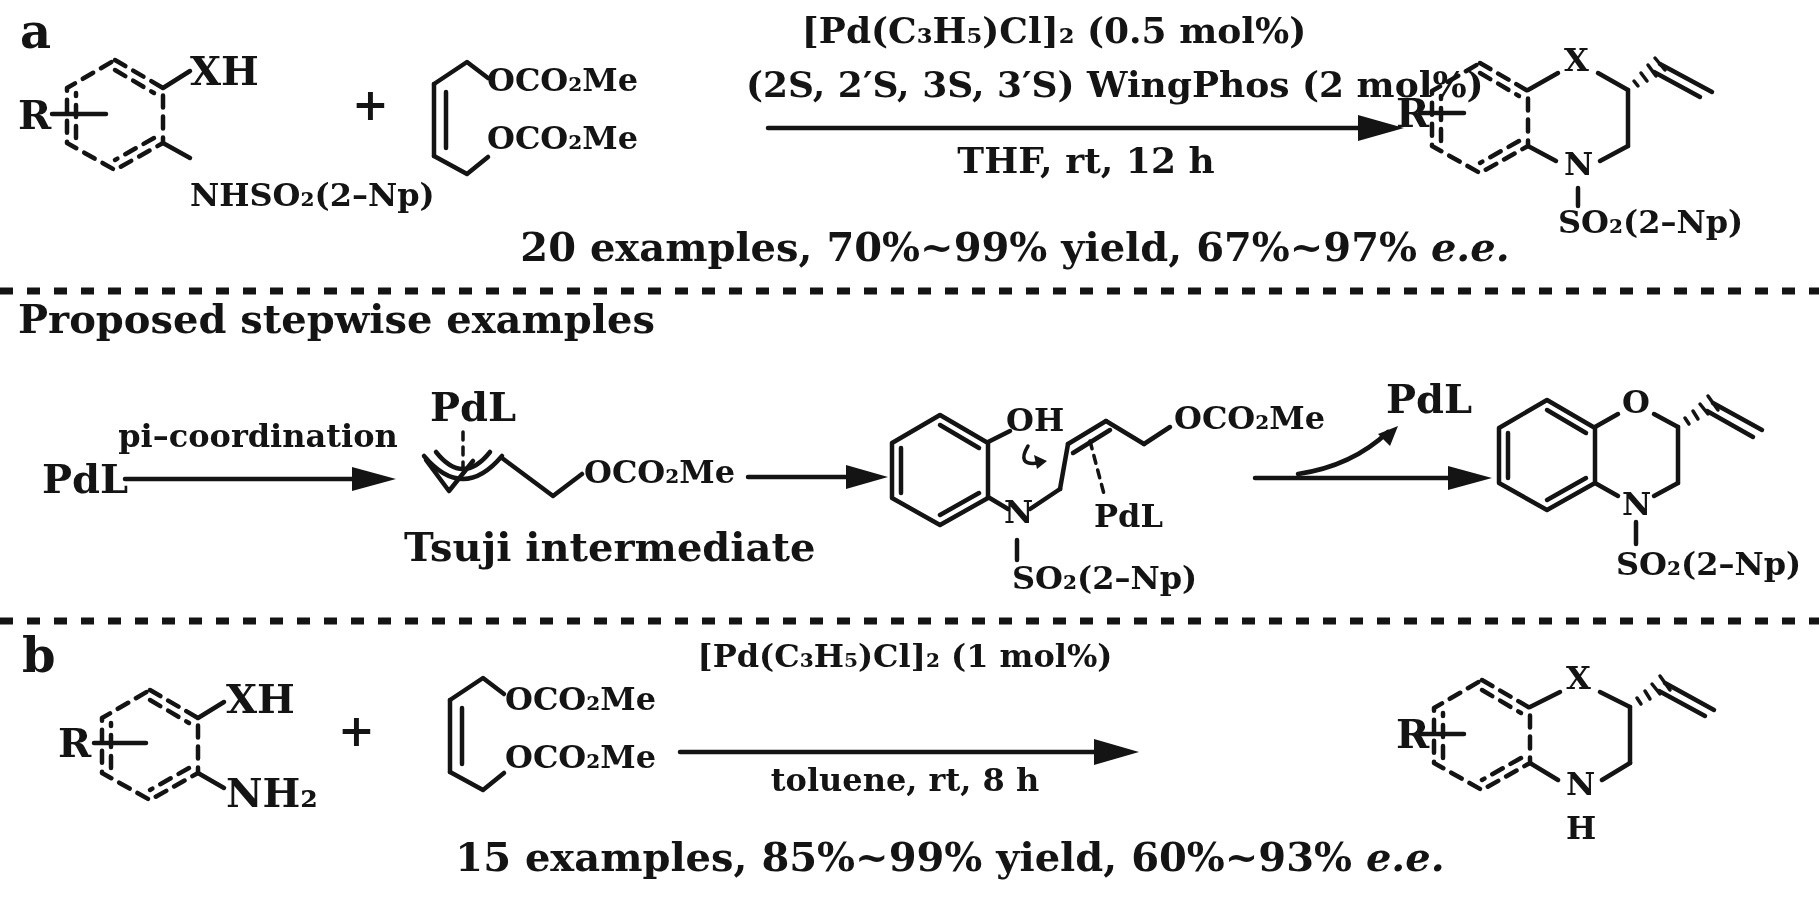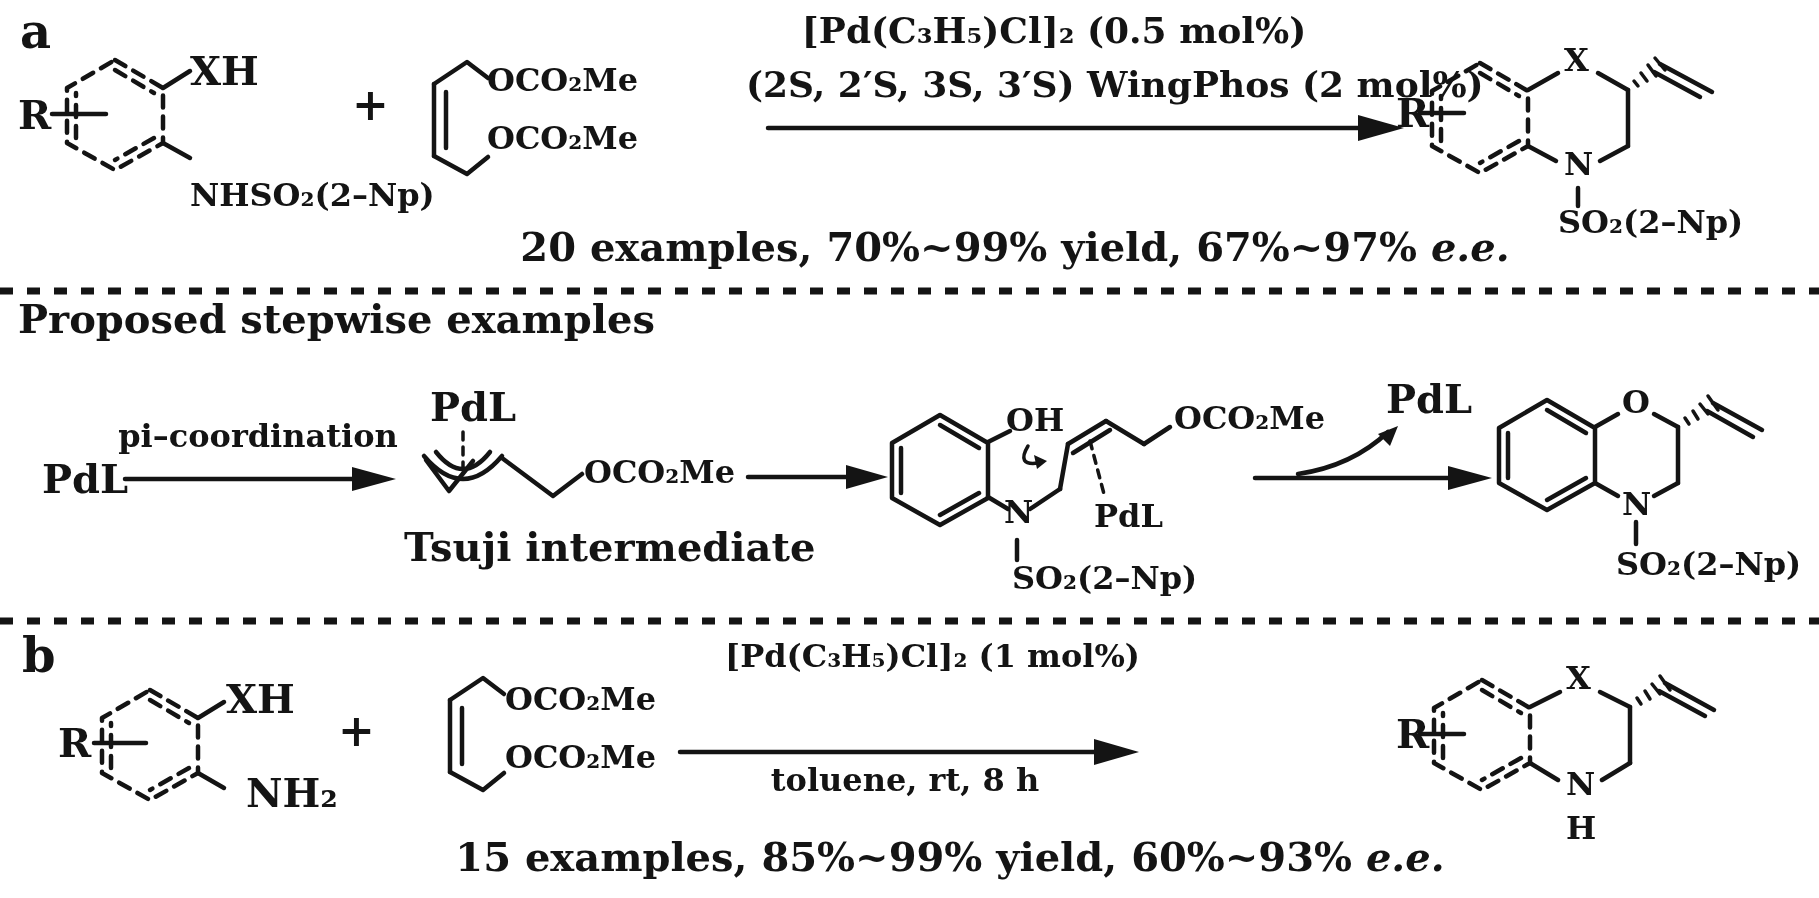--- a/index.html
+++ b/index.html
@@ -183,20 +183,21 @@
 
   <div class="t s48" style="left:20px;top:6px;">a</div>
   <div class="t s40" style="left:18px;top:94px;">R</div>
   <div class="t s40" style="left:190px;top:50px;">XH</div>
   <div class="t s38" style="left:190px;top:140px;margin-top:39px;">NHSO₂(2–Np)</div>
   <div class="t s44" style="left:352px;top:82px;">+</div>
   <div class="t s38" style="left:487px;top:64px;">OCO₂Me</div>
   <div class="t s38" style="left:487px;top:122px;">OCO₂Me</div>
   <div class="t s36 ctr" style="left:734px;width:640px;top:12px;">[Pd(C₃H₅)Cl]₂ (0.5 mol%)</div>
   <div class="t s36 ctr" style="left:746px;width:680px;top:66px;">(2S, 2′S, 3S, 3′S) WingPhos (2 mol%)</div>
+  <div class="t s36 ctr" style="left:766px;width:640px;top:142px;">THF, rt, 12 h</div>
   <div class="t s40" style="left:1396px;top:92px;">R</div>
   <div class="t s38" style="left:1564px;top:44px;">X</div>
   <div class="t s38" style="left:1564px;top:148px;">N</div>
   <div class="t s38" style="left:1558px;top:206px;">SO₂(2–Np)</div>
   <div class="t s40 ctr" style="left:465px;width:1100px;top:226px;"><span>20 examples, 70%~99% yield, 67%~97% </span><span class="it">e.e.</span></div>
 
   <div class="t s40" style="left:18px;top:298px;">Proposed stepwise examples</div>
   <div class="t s40" style="left:42px;top:458px;">PdL</div>
   <div class="t s38 ctr" style="left:108px;width:300px;top:420px;">pi–coordination</div>
   <div class="t s40" style="left:430px;top:386px;">PdL</div>
@@ -208,25 +209,25 @@
   <div class="t s38" style="left:1094px;top:500px;">PdL</div>
   <div class="t s38" style="left:1174px;top:402px;">OCO₂Me</div>
   <div class="t s40" style="left:1386px;top:378px;">PdL</div>
   <div class="t s38" style="left:1622px;top:386px;">O</div>
   <div class="t s38" style="left:1622px;top:488px;">N</div>
   <div class="t s38" style="left:1616px;top:548px;">SO₂(2–Np)</div>
 
   <div class="t s48" style="left:22px;top:630px;">b</div>
   <div class="t s40" style="left:58px;top:722px;">R</div>
   <div class="t s40" style="left:226px;top:678px;">XH</div>
-  <div class="t s40" style="left:226px;top:772px;margin-left:20px;">NH₂</div>
+  <div class="t s40" style="left:226px;top:772px;">NH₂</div>
   <div class="t s44" style="left:338px;top:708px;">+</div>
   <div class="t s38" style="left:505px;top:683px;">OCO₂Me</div>
   <div class="t s38" style="left:505px;top:741px;">OCO₂Me</div>
-  <div class="t s32 ctr" style="left:670px;width:470px;top:640px;text-align:right;">[Pd(C₃H₅)Cl]₂ (1 mol%)</div>
+  <div class="t s32 ctr" style="left:670px;width:470px;top:640px;">[Pd(C₃H₅)Cl]₂ (1 mol%)</div>
   <div class="t s32 ctr" style="left:670px;width:470px;top:764px;">toluene, rt, 8 h</div>
   <div class="t s40" style="left:1396px;top:713px;">R</div>
   <div class="t s38" style="left:1566px;top:662px;">X</div>
   <div class="t s38" style="left:1566px;top:768px;">N</div>
   <div class="t s38" style="left:1566px;top:812px;">H</div>
   <div class="t s40 ctr" style="left:400px;width:1100px;top:836px;"><span>15 examples, 85%~99% yield, 60%~93% </span><span class="it">e.e.</span></div>
 
 </div>
 
 </body></html>

